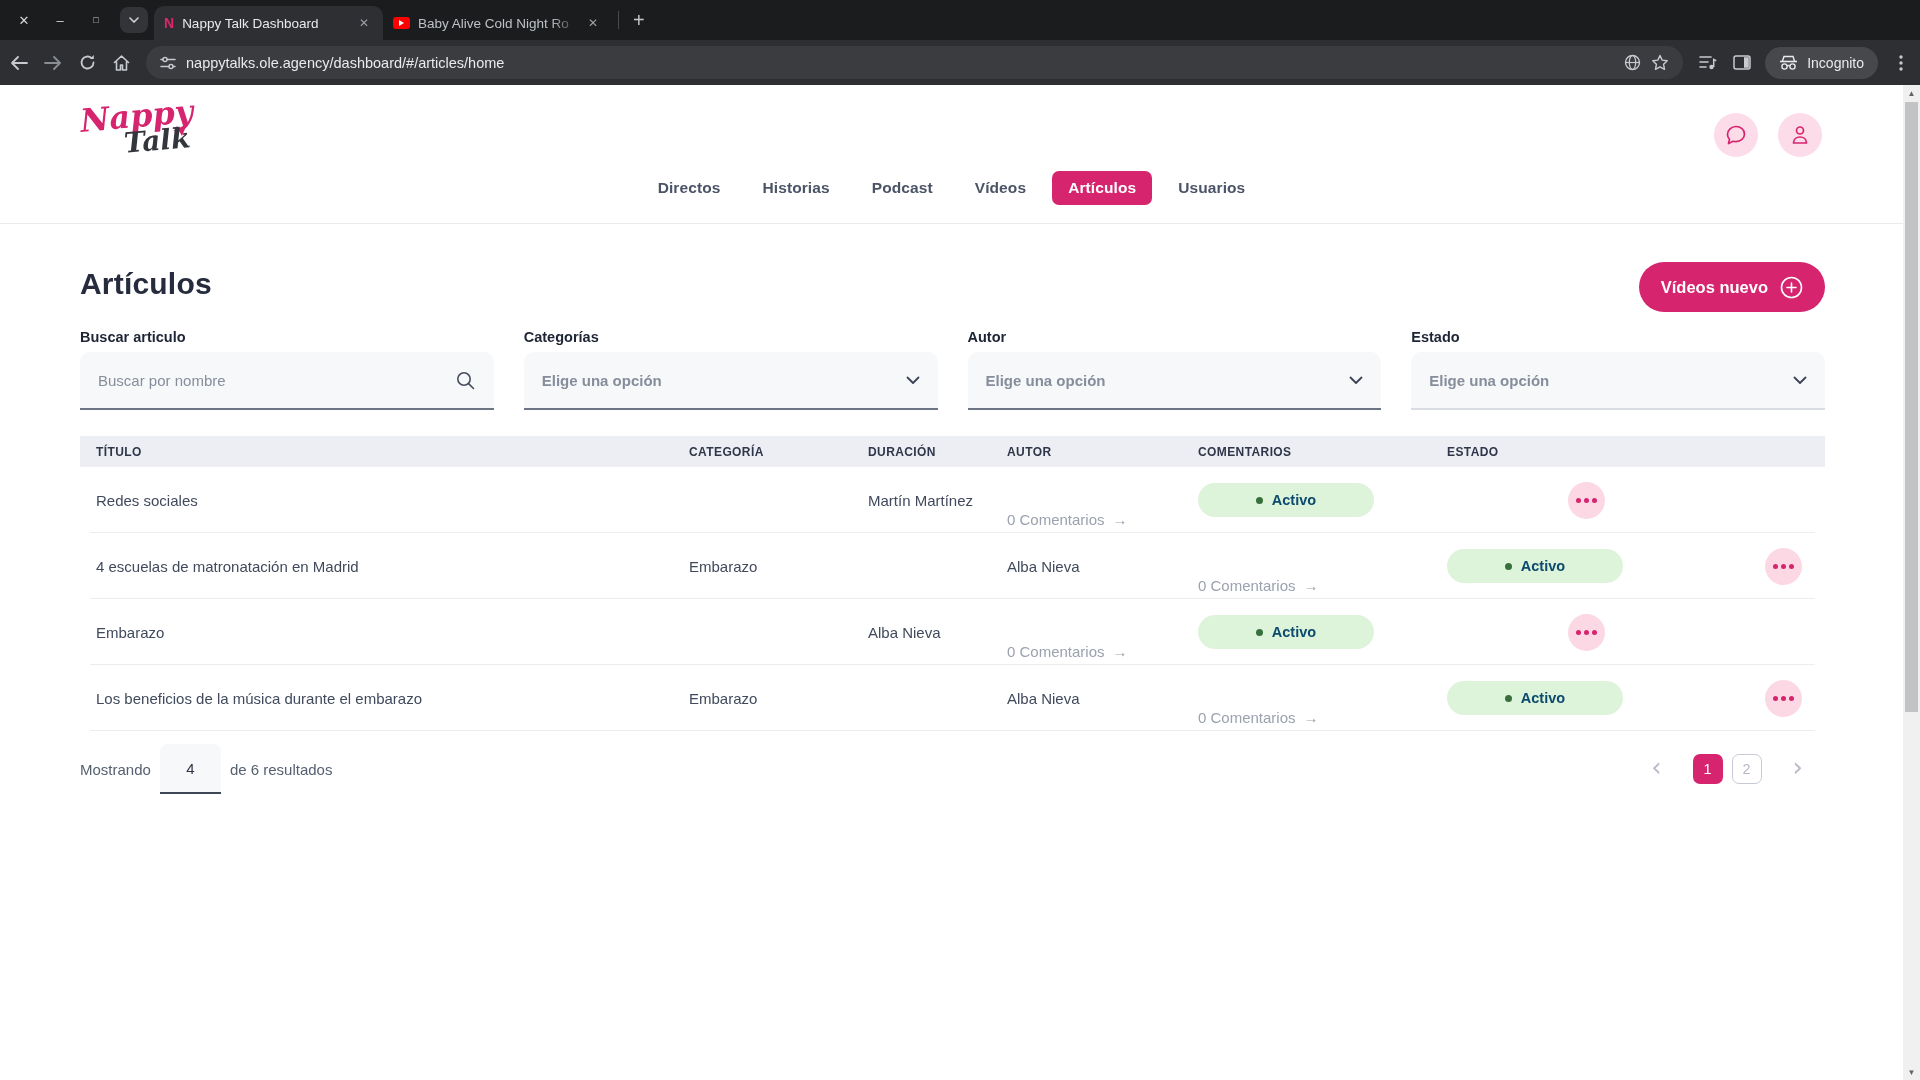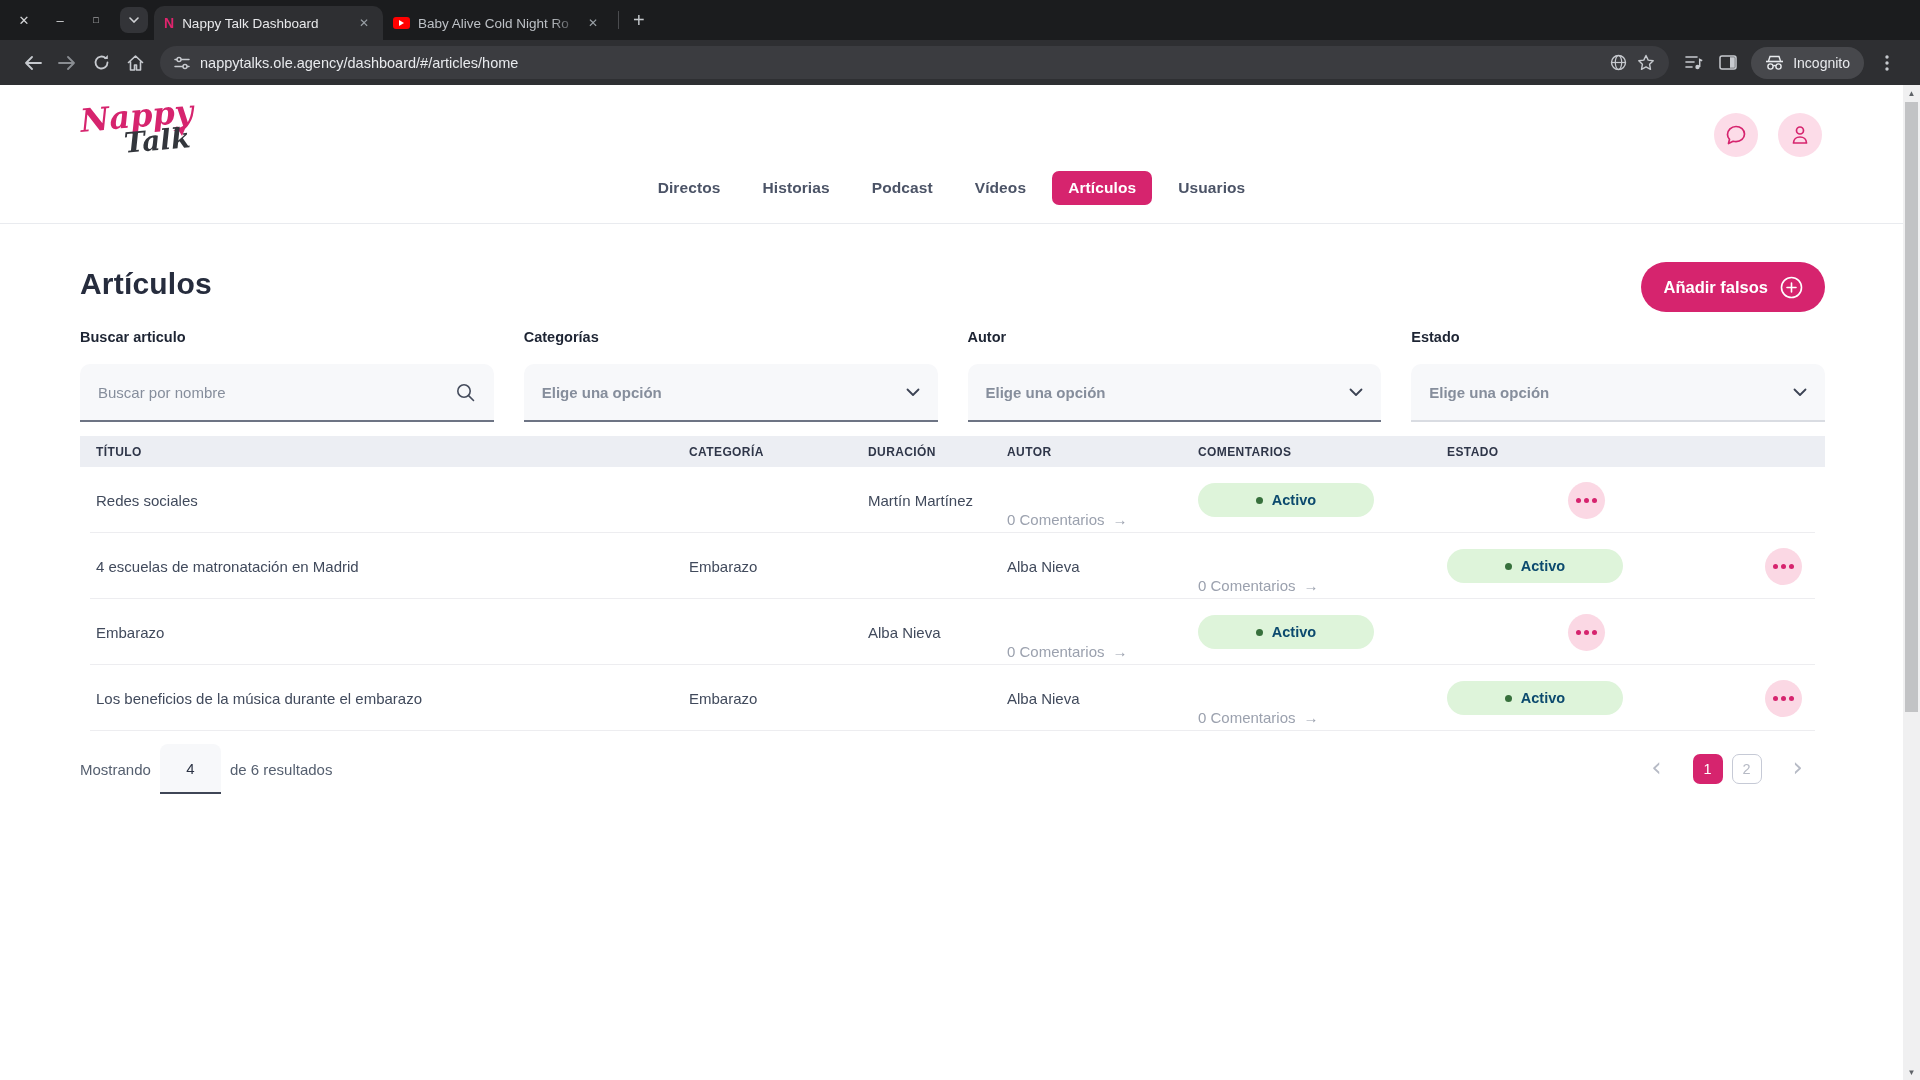--- a/index.html
+++ b/index.html
@@ -24,21 +24,21 @@
                   mask-image:linear-gradient(90deg,#000 82%,transparent); }
   .t-close { color:#9aa0a6; font-size:12px; padding:2px 4px; }
   .fav-n { color:#e0246d; font-weight:bold; font-size:14px; }
   .fav-yt { width:17px; height:12px; background:#f00; border-radius:3px; position:relative; flex:none; }
   .fav-yt::after { content:""; position:absolute; left:6px; top:3px; border-left:5px solid #fff;
                    border-top:3px solid transparent; border-bottom:3px solid transparent; }
   .tab-divider { width:1px; height:18px; background:#4a4b4e; margin:0 6px; align-self:center; }
   .newtab { color:#c3c6ca; font-size:20px; font-weight:300; padding:0 8px; }
 
   .toolbar { position:absolute; top:40px; left:0; right:0; height:45px; background:#2e2f32;
-             display:flex; align-items:center; padding:0 16px; }
+             display:flex; align-items:center; padding:0 2px; }
   .tb-icon { width:34px; height:34px; display:flex; align-items:center; justify-content:center;
              color:#c7cacf; font-size:18px; flex:none; }
   .tb-icon.disabled { color:#6b6e73; }
   .omnibox { flex:1; height:33px; background:#3b3c40; border-radius:17px; margin:0 8px;
              display:flex; align-items:center; padding:0 14px; gap:10px; min-width:0; }
   .omni-url { color:#e8eaed; font-size:14.5px; flex:1; white-space:nowrap; overflow:hidden; }
   .chip { height:32px; background:#47484c; border-radius:16px; display:flex; align-items:center;
           gap:9px; padding:0 14px; color:#e8eaed; font-size:14px; margin:0 6px; flex:none; }
   svg.glyph { display:block; }
 
@@ -70,21 +70,21 @@
                  display:flex; align-items:center; justify-content:center; }
 
   .page-title { position:absolute; left:80px; top:182px; font-size:30px; font-weight:bold; color:#262c3d;
                 letter-spacing:.2px; }
   .add-btn { position:absolute; right:78px; top:177px; height:50px; border-radius:25px; background:#d6246e;
              color:#fff; display:flex; align-items:center; gap:12px; padding:0 22px; font-size:16.5px;
              font-weight:bold; border:none; }
 
   .filters { position:absolute; left:80px; right:78px; top:244px; display:grid;
              grid-template-columns:repeat(4,1fr); column-gap:30px; }
-  .filter-label { font-size:14.5px; font-weight:bold; color:#1d2433; margin-bottom:19px; }
+  .filter-label { font-size:14.5px; font-weight:bold; color:#1d2433; margin-bottom:7px; }
   .field { height:58px; background:#f7f8fa; border-radius:10px 10px 0 0; border-bottom:2px solid #6d7484;
            display:flex; align-items:center; padding:0 18px; }
   .field.light-border { border-bottom-color:#d9dce2; }
   .field input { flex:1; border:none; outline:none; background:transparent; font-size:15px; color:#3c4354;
                  font-family:"Liberation Sans", sans-serif; }
   .field input::placeholder { color:#868e9c; }
   .field .ph { flex:1; font-size:15px; color:#868e9c;font-weight:bold; }
 
   .table { position:absolute; left:80px; right:78px; top:351px; }
   .tgrid { display:grid; grid-template-columns:593px 179px 139px 191px 249px 310px 1fr; align-items:center; }
@@ -257,21 +257,21 @@
               <circle cx="11" cy="6.5" r="3.5" stroke="#d6246e" stroke-width="1.7" fill="none"></circle>
               <path d="M4.5 19c0-3.6 2.9-6 6.5-6s6.5 2.4 6.5 6z" stroke="#d6246e" stroke-width="1.7" fill="none" stroke-linejoin="round"></path>
             </svg>
         </div>
       </div>
     </div>
 
     <h1 class="page-title">Artículos</h1>
 
     <button class="add-btn">
-      <span>Añadir falsos</span>
+      <span>Vídeos nuevo</span>
       <svg class="glyph" width="23" height="23" viewBox="0 0 23 23">
           <circle cx="11.5" cy="11.5" r="10" stroke="#fff" stroke-width="1.6" fill="none"></circle>
           <path d="M11.5 7v9M7 11.5h9" stroke="#fff" stroke-width="1.6" stroke-linecap="round"></path>
         </svg>
     </button>
 
     <div class="filters">
       <div class="filter">
         <div class="filter-label">Buscar articulo</div>
         <div class="field">

